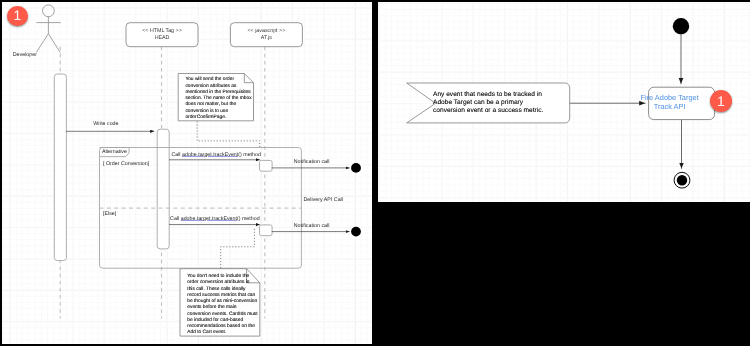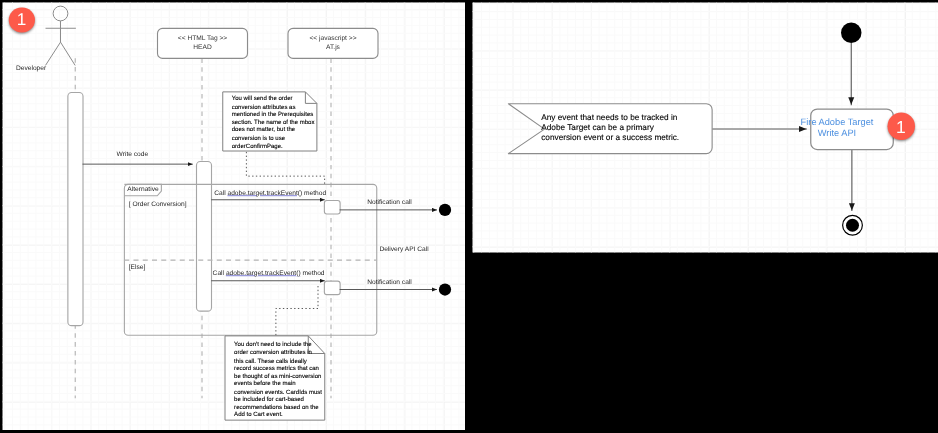--- a/index.html
+++ b/index.html
@@ -179,19 +179,19 @@
   </svg>
 
   <div class="note annot" style="left:55px;top:88.8px;">
       <div class="nline">Any event that needs to be tracked in</div>
       <div class="nline">Adobe Target can be a primary</div>
       <div class="nline">conversion event or a success metric.</div>
     </div>
 
   <div class="actlabel" style="left:258.6px;top:92.1px;width:66px;">
     <div>Fire Adobe Target</div>
-    <div>Write API</div>
+    <div>Track API</div>
   </div>
 
   <div class="badge" style="left:331.7px;top:87.6px;width:22.2px;height:22.2px;font-size:14px;">
     <span>1</span>
   </div>
 </div>
 
 </body></html>

